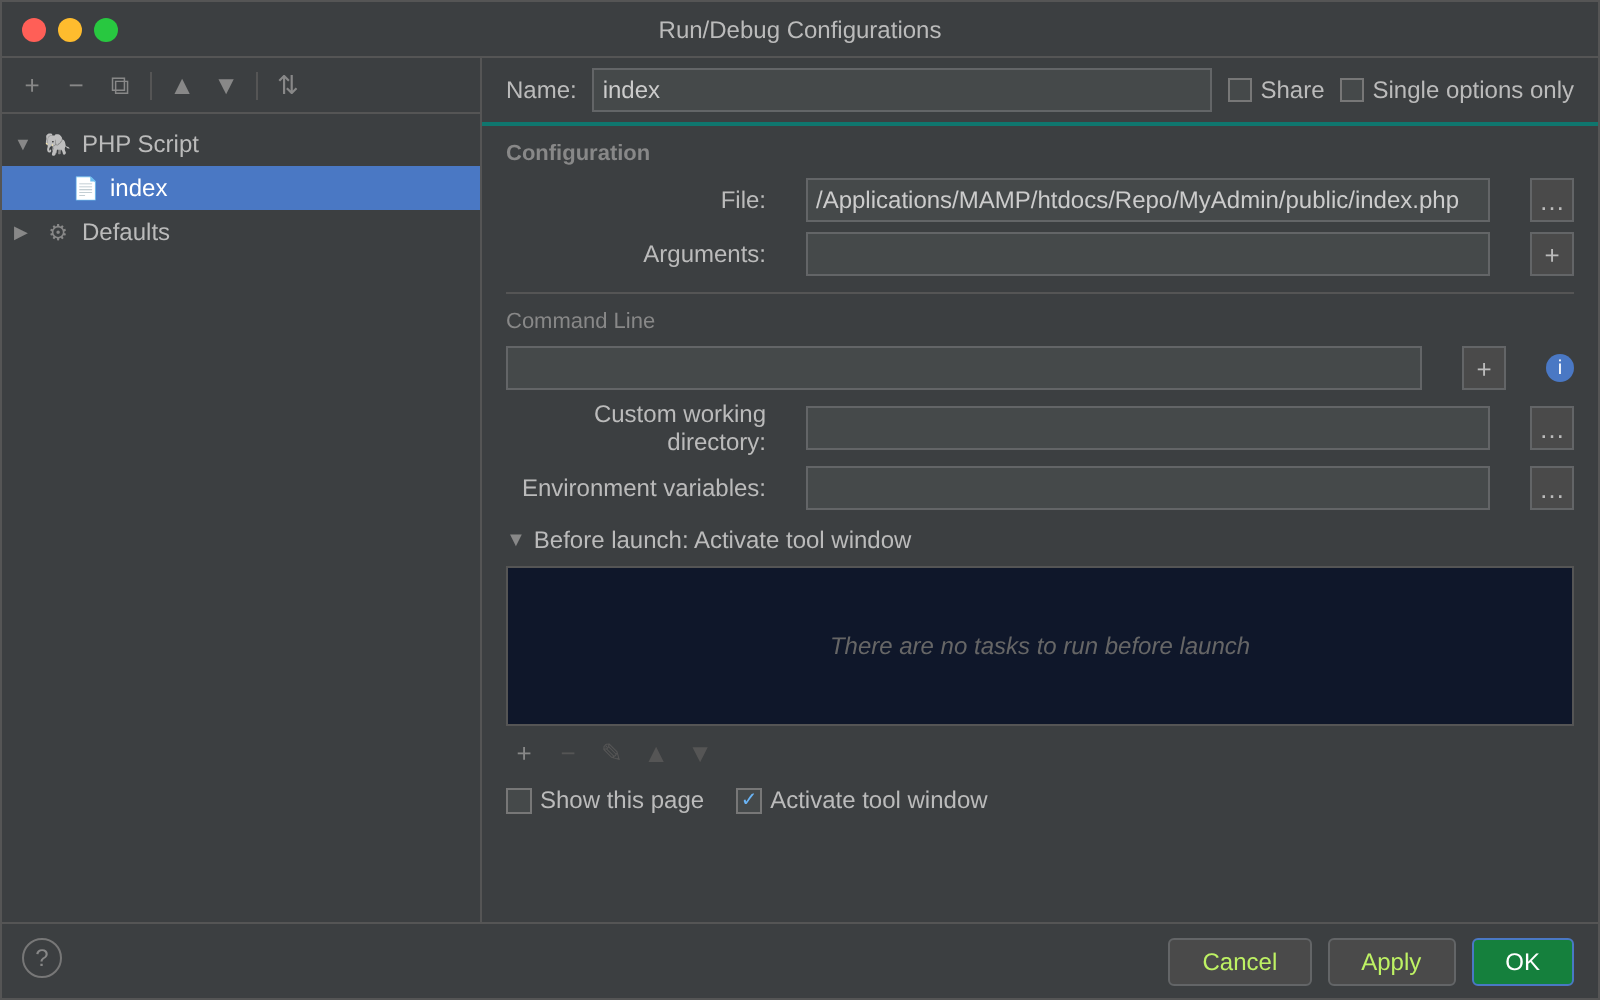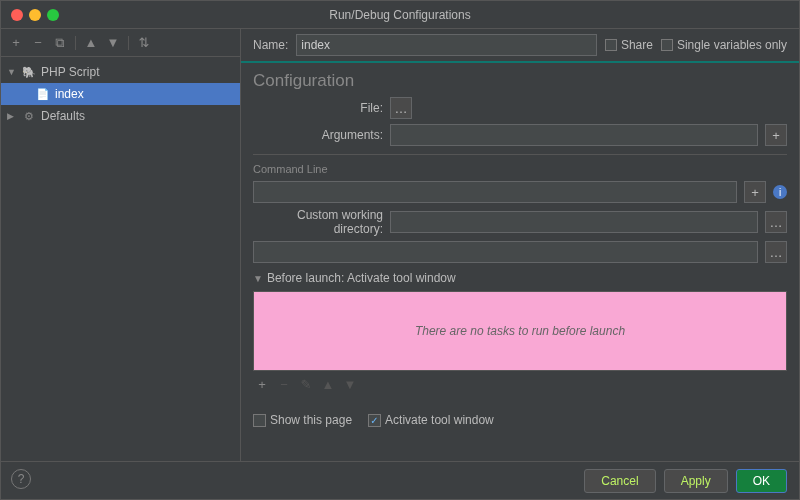--- a/index.html
+++ b/index.html
@@ -186,31 +186,31 @@
     }
 
     
     .config-section {
       flex: 1;
       overflow-y: auto;
       padding: 8px 12px;
     }
 
     .section-label {
-      font-size: 17px;
+      font-size: 11px;
       color: #888;
       margin-bottom: 6px;
-      font-weight: 400;
+      font-weight: 700;
     }
 
     .form-row {
       display: flex;
       align-items: center;
       margin-bottom: 5px;
-      gap: 7px;
+      gap: 20px;
     }
 
     .form-label {
       width: 130px;
       text-align: right;
       color: #bbb;
       font-size: 12px;
       flex-shrink: 0;
     }
 
@@ -266,21 +266,21 @@
       color: #bbb;
       cursor: pointer;
     }
     .collapse-arrow {
       font-size: 10px;
       color: #888;
     }
 
     .launch-box {
       border: 1px solid #555;
-      background: #f9a8d4;
+      background: #0f172a;
       height: 80px;
       display: flex;
       align-items: center;
       justify-content: center;
       color: #666;
       font-size: 12px;
       font-style: italic;
     }
 
     .launch-toolbar {
@@ -303,21 +303,21 @@
       justify-content: center;
     }
     .launch-btn.disabled { color: #555; cursor: default; }
 
     
     .bottom-checkboxes {
       display: flex;
       align-items: center;
       gap: 16px;
       padding: 4px 0;
-      margin-top: 12px;
+      margin-top: 0;
     }
     .checkbox-item {
       display: flex;
       align-items: center;
       gap: 4px;
       font-size: 12px;
       color: #bbb;
     }
     .chk-box {
       width: 13px;
@@ -448,31 +448,32 @@
       <div class="name-row">
         <span class="name-label">Name:</span>
         <input class="name-input" type="text" value="index" style="">
         <div class="name-options">
           <div class="checkbox-row">
             <div class="chk"></div>
             <span>Share</span>
           </div>
           <div class="checkbox-row">
             <div class="chk"></div>
-            <span>Single variables only</span>
+            <span>Single options only</span>
           </div>
         </div>
       </div>
 
       <div class="config-section">
 
         <div class="section-label">Configuration</div>
 
         <div class="form-row">
           <span class="form-label">File:</span>
+          <input class="form-input" type="text" value="/Applications/MAMP/htdocs/Repo/MyAdmin/public/index.php" style="">
           <button class="form-btn">…</button>
         </div>
 
         <div class="form-row">
           <span class="form-label">Arguments:</span>
           <input class="form-input" type="text" style="">
           <button class="form-btn">+</button>
         </div>
 
         <div class="divider-line"></div>
@@ -485,20 +486,21 @@
           <div class="info-icon">i</div>
         </div>
 
         <div class="form-row">
           <span class="form-label">Custom working directory:</span>
           <input class="form-input" type="text" style="">
           <button class="form-btn">…</button>
         </div>
 
         <div class="form-row">
+          <span class="form-label">Environment variables:</span>
           <input class="form-input" type="text" style="">
           <button class="form-btn">…</button>
         </div>
 
         <div class="before-launch-section">
           <div class="before-launch-header">
             <span class="collapse-arrow">▼</span>
             <span>Before launch: Activate tool window</span>
           </div>
 

